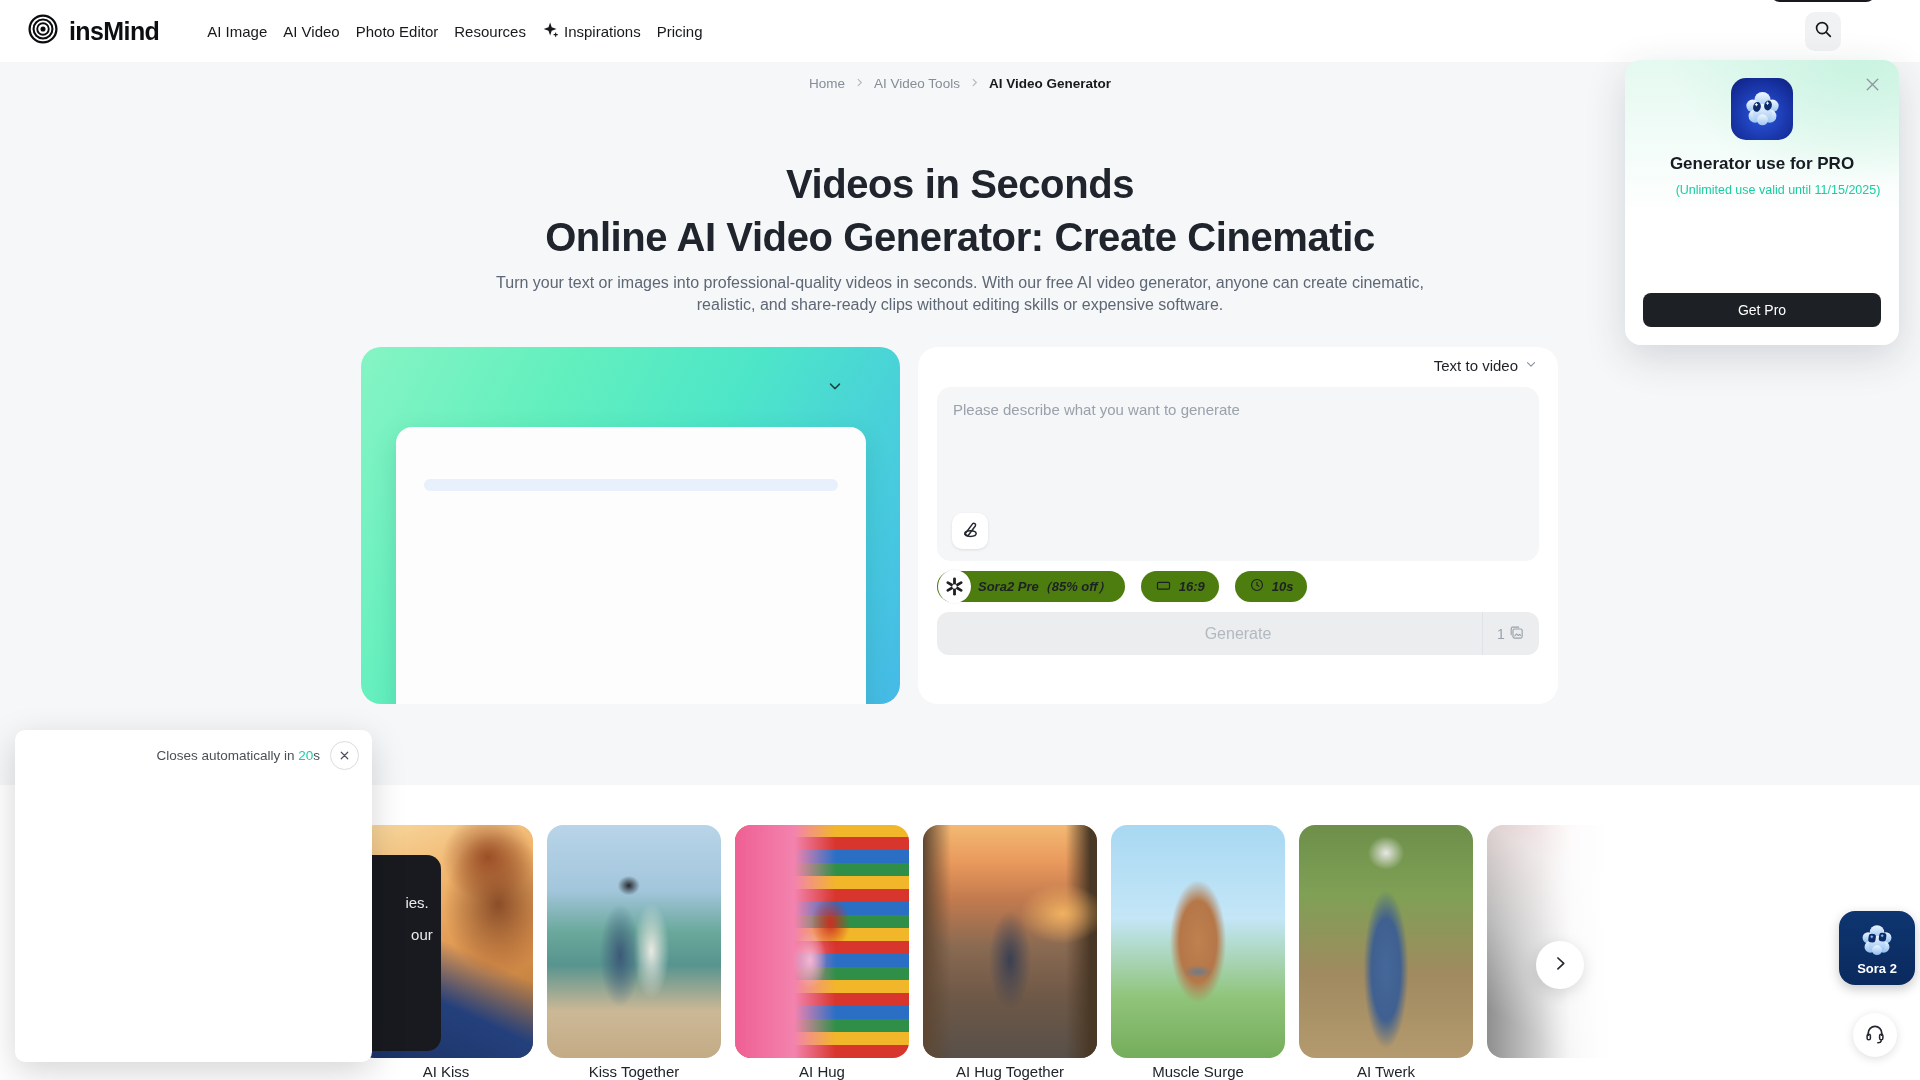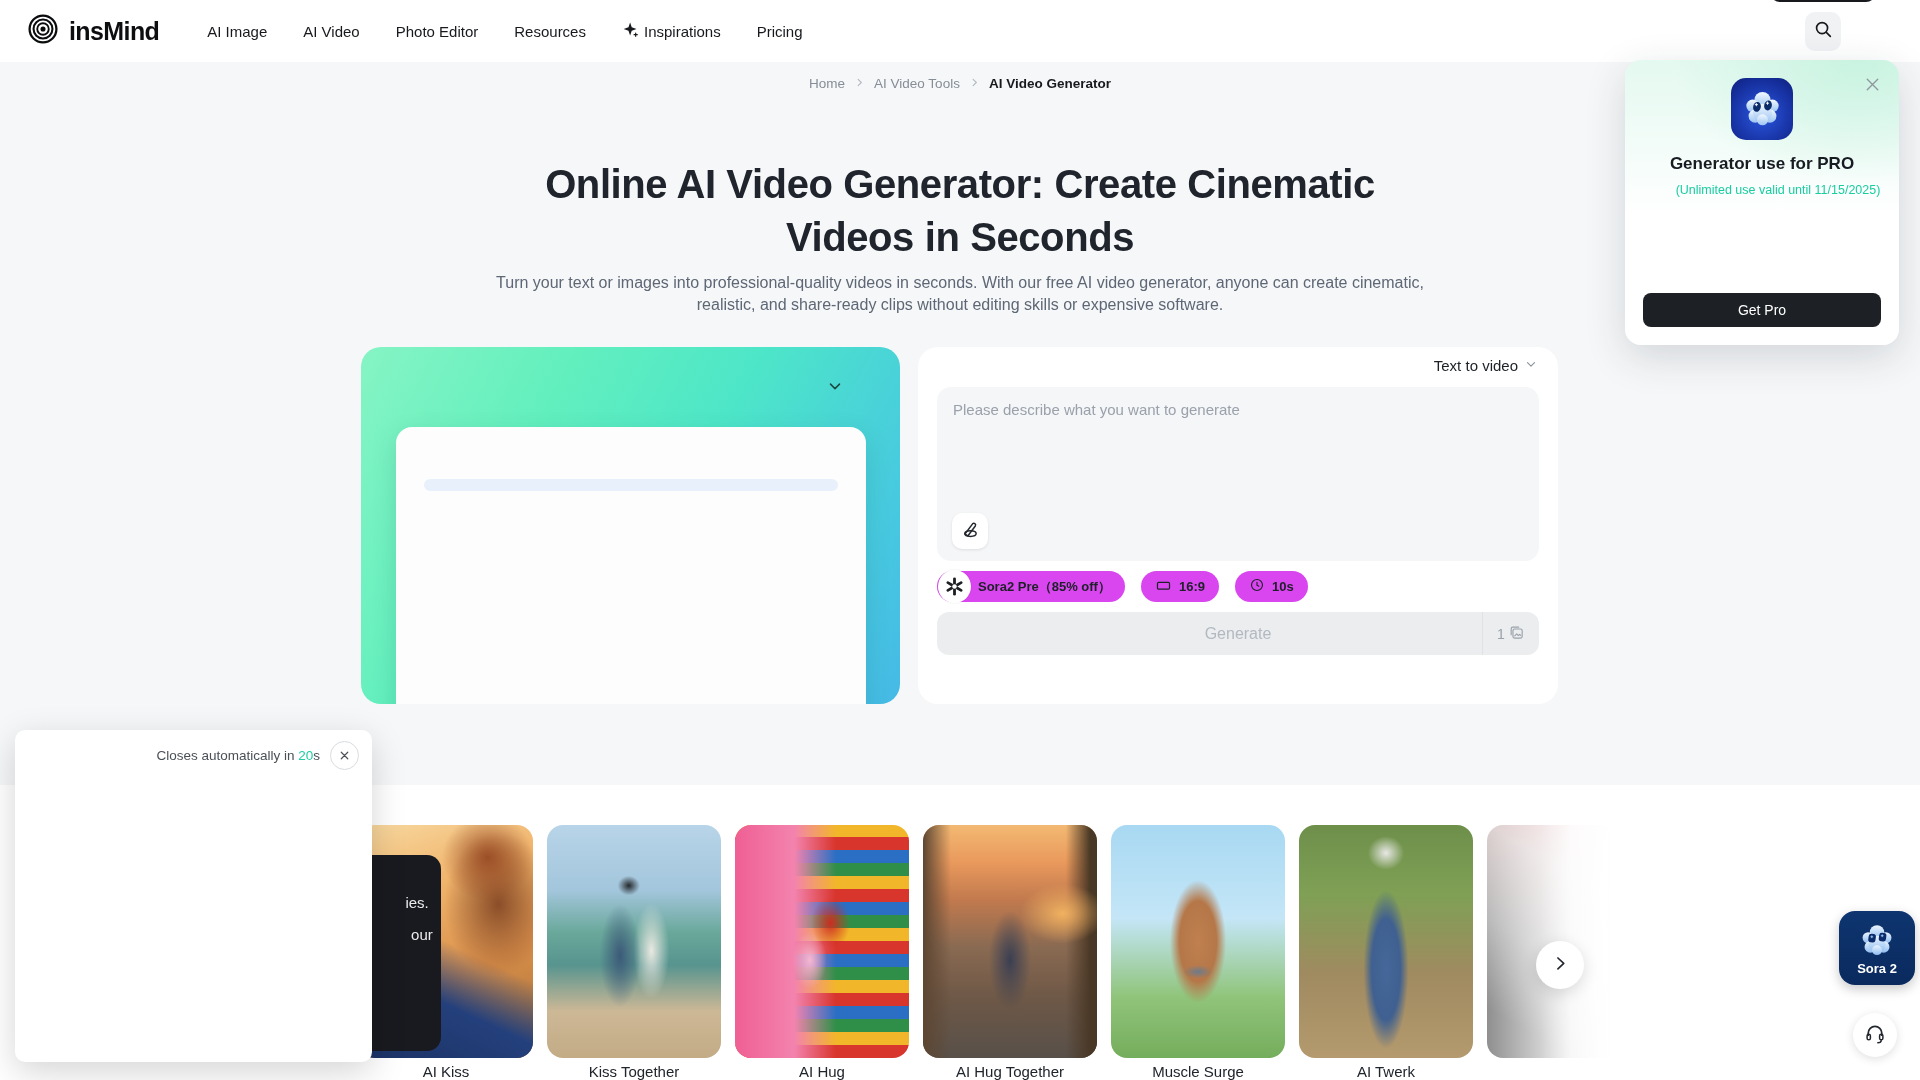--- a/index.html
+++ b/index.html
@@ -3,21 +3,21 @@
 <meta charset="utf-8">
 <style>
   html,body{margin:0;padding:0;background:#fff;font-family:"Liberation Sans",sans-serif;}
   .page{position:relative;width:1920px;height:1080px;overflow:hidden;background:#fff;}
   .center{display:flex;align-items:center;justify-content:center;}
 
   
   .topbar{position:absolute;top:0;left:0;width:1920px;height:62px;background:#fff;display:flex;align-items:center;padding:0 26px;box-sizing:border-box;z-index:30;}
   .brand{display:flex;align-items:center;gap:9px;cursor:pointer;}
   .brand-name{font-size:25px;font-weight:700;letter-spacing:-.6px;color:#0c0e10;}
-  .mainnav{display:flex;align-items:center;gap:36px;margin-left:48px;}
+  .mainnav{display:flex;align-items:center;gap:16px;margin-left:48px;}
   .nav-item{font-size:15px;color:#17191d;cursor:pointer;display:flex;align-items:center;gap:5px;}
   .topbar-right{margin-left:auto;display:flex;align-items:center;gap:10px;flex-direction:column;}
   .btn-dark{height:39px;padding:0 19px;background:#17191d;color:#fff;border-radius:10px;font-size:14px;display:flex;align-items:center;cursor:pointer;}
   .btn-ghost{height:39px;padding:0 26px;background:#f1f2f4;color:#17191d;border-radius:10px;font-size:14px;display:flex;align-items:center;cursor:pointer;}
   .icon-sq{width:36px;height:39px;background:#f1f2f4;border-radius:10px;cursor:pointer;}
 
   
   .hero-bg{position:absolute;top:62px;left:0;width:1920px;height:723px;background:#f6f7f8;}
   .breadcrumb{position:absolute;top:76px;left:0;width:1920px;display:flex;justify-content:center;align-items:center;gap:9px;font-size:13.5px;color:#868d97;z-index:2;}
   .breadcrumb .crumb{cursor:pointer;}
@@ -33,21 +33,21 @@
   .left-card .shimmer{position:absolute;left:6%;top:52px;width:88%;height:12px;background:rgba(186,214,246,.30);border-radius:6px;}
 
   
   .right-panel{position:absolute;left:918px;top:347px;width:640px;height:357px;background:#fff;border-radius:20px;z-index:3;}
   .mode-row{position:absolute;top:10px;right:20px;display:flex;align-items:center;gap:6px;font-size:15px;font-weight:500;color:#1d2127;cursor:pointer;}
   .prompt-box{position:absolute;left:19px;top:40px;width:602px;height:174px;background:#f5f6f8;border-radius:14px;box-sizing:border-box;}
   .prompt-box textarea{width:100%;height:118px;box-sizing:border-box;padding:14px 16px;background:transparent;border:none;outline:none;resize:none;font-family:"Liberation Sans",sans-serif;font-size:15px;color:#23262c;}
   .prompt-box textarea::placeholder{color:#9aa1ab;}
   .doodle-btn{position:absolute;left:15px;bottom:12px;width:36px;height:36px;background:#fff;border-radius:10px;box-shadow:0 1px 3px rgba(0,0,0,.10);cursor:pointer;}
   .pills{position:absolute;left:19px;top:224px;display:flex;gap:16px;}
-  .pill{height:31px;background:#d946ef;border-radius:16px;display:flex;align-items:center;padding:0 14px;font-size:13px;font-weight:700;color:#1d2127;gap:7px;cursor:pointer;}
+  .pill{height:31px;background:#4d7c0f;border-radius:16px;display:flex;align-items:center;padding:0 14px;font-size:13px;font-weight:700;color:#1d2127;gap:7px;cursor:pointer;font-style:italic;}
   .pill-logo{width:33px;height:33px;background:#fff;border-radius:50%;margin-left:-13px;box-shadow:0 0 0 1px rgba(0,0,0,.03);}
   .generate{position:absolute;left:19px;top:265px;width:602px;height:43px;background:#ebedef;border-radius:12px;cursor:pointer;}
   .generate-label{position:absolute;left:0;top:0;width:100%;height:100%;display:flex;align-items:center;justify-content:center;font-size:16px;font-weight:500;color:#b3b9c1;}
   .credit-seg{position:absolute;right:0;top:0;height:100%;width:56px;border-left:1px solid #dfe2e6;display:flex;align-items:center;justify-content:center;gap:3px;color:#9aa1aa;font-size:14px;}
 
   
   .pro-popup{position:absolute;left:1625px;top:60px;width:274px;height:285px;border-radius:16px;z-index:40;text-align:center;
     background:radial-gradient(130% 85% at 85% 0%,#c9f3e1 0%,rgba(201,243,225,0) 52%),linear-gradient(180deg,#e4f9f0 0%,#ffffff 55%);
     box-shadow:0 12px 40px rgba(25,45,65,.16);}
   .pro-close{position:absolute;right:16px;top:14px;cursor:pointer;}
@@ -176,22 +176,22 @@
     <span class="crumb">AI Video Tools</span>
     <span>
       <svg width="11" height="11" viewBox="0 0 24 24" fill="none">
           <path d="M9 5l7 7-7 7" stroke="#b4bac1" stroke-width="2.4" stroke-linecap="round" stroke-linejoin="round"></path>
         </svg>
     </span>
     <span class="current">AI Video Generator</span>
   </div>
 
   <h1 class="hero-title" style="margin:0;">
+    <span style="display:block">Videos in Seconds</span>
     <span style="display:block">Online AI Video Generator: Create Cinematic</span>
-    <span style="display:block">Videos in Seconds</span>
   </h1>
   <div class="hero-sub">
     <span style="display:block">Turn your text or images into professional-quality videos in seconds. With our free AI video generator, anyone can create cinematic,</span>
     <span style="display:block">realistic, and share-ready clips without editing skills or expensive software.</span>
   </div>
 
   <div class="left-panel">
     <span class="left-chevron">
       <svg width="18" height="18" viewBox="0 0 24 24" fill="none">
           <path d="M6 9.5l6 6 6-6" stroke="#1c4a44" stroke-width="2" stroke-linecap="round" stroke-linejoin="round"></path>

